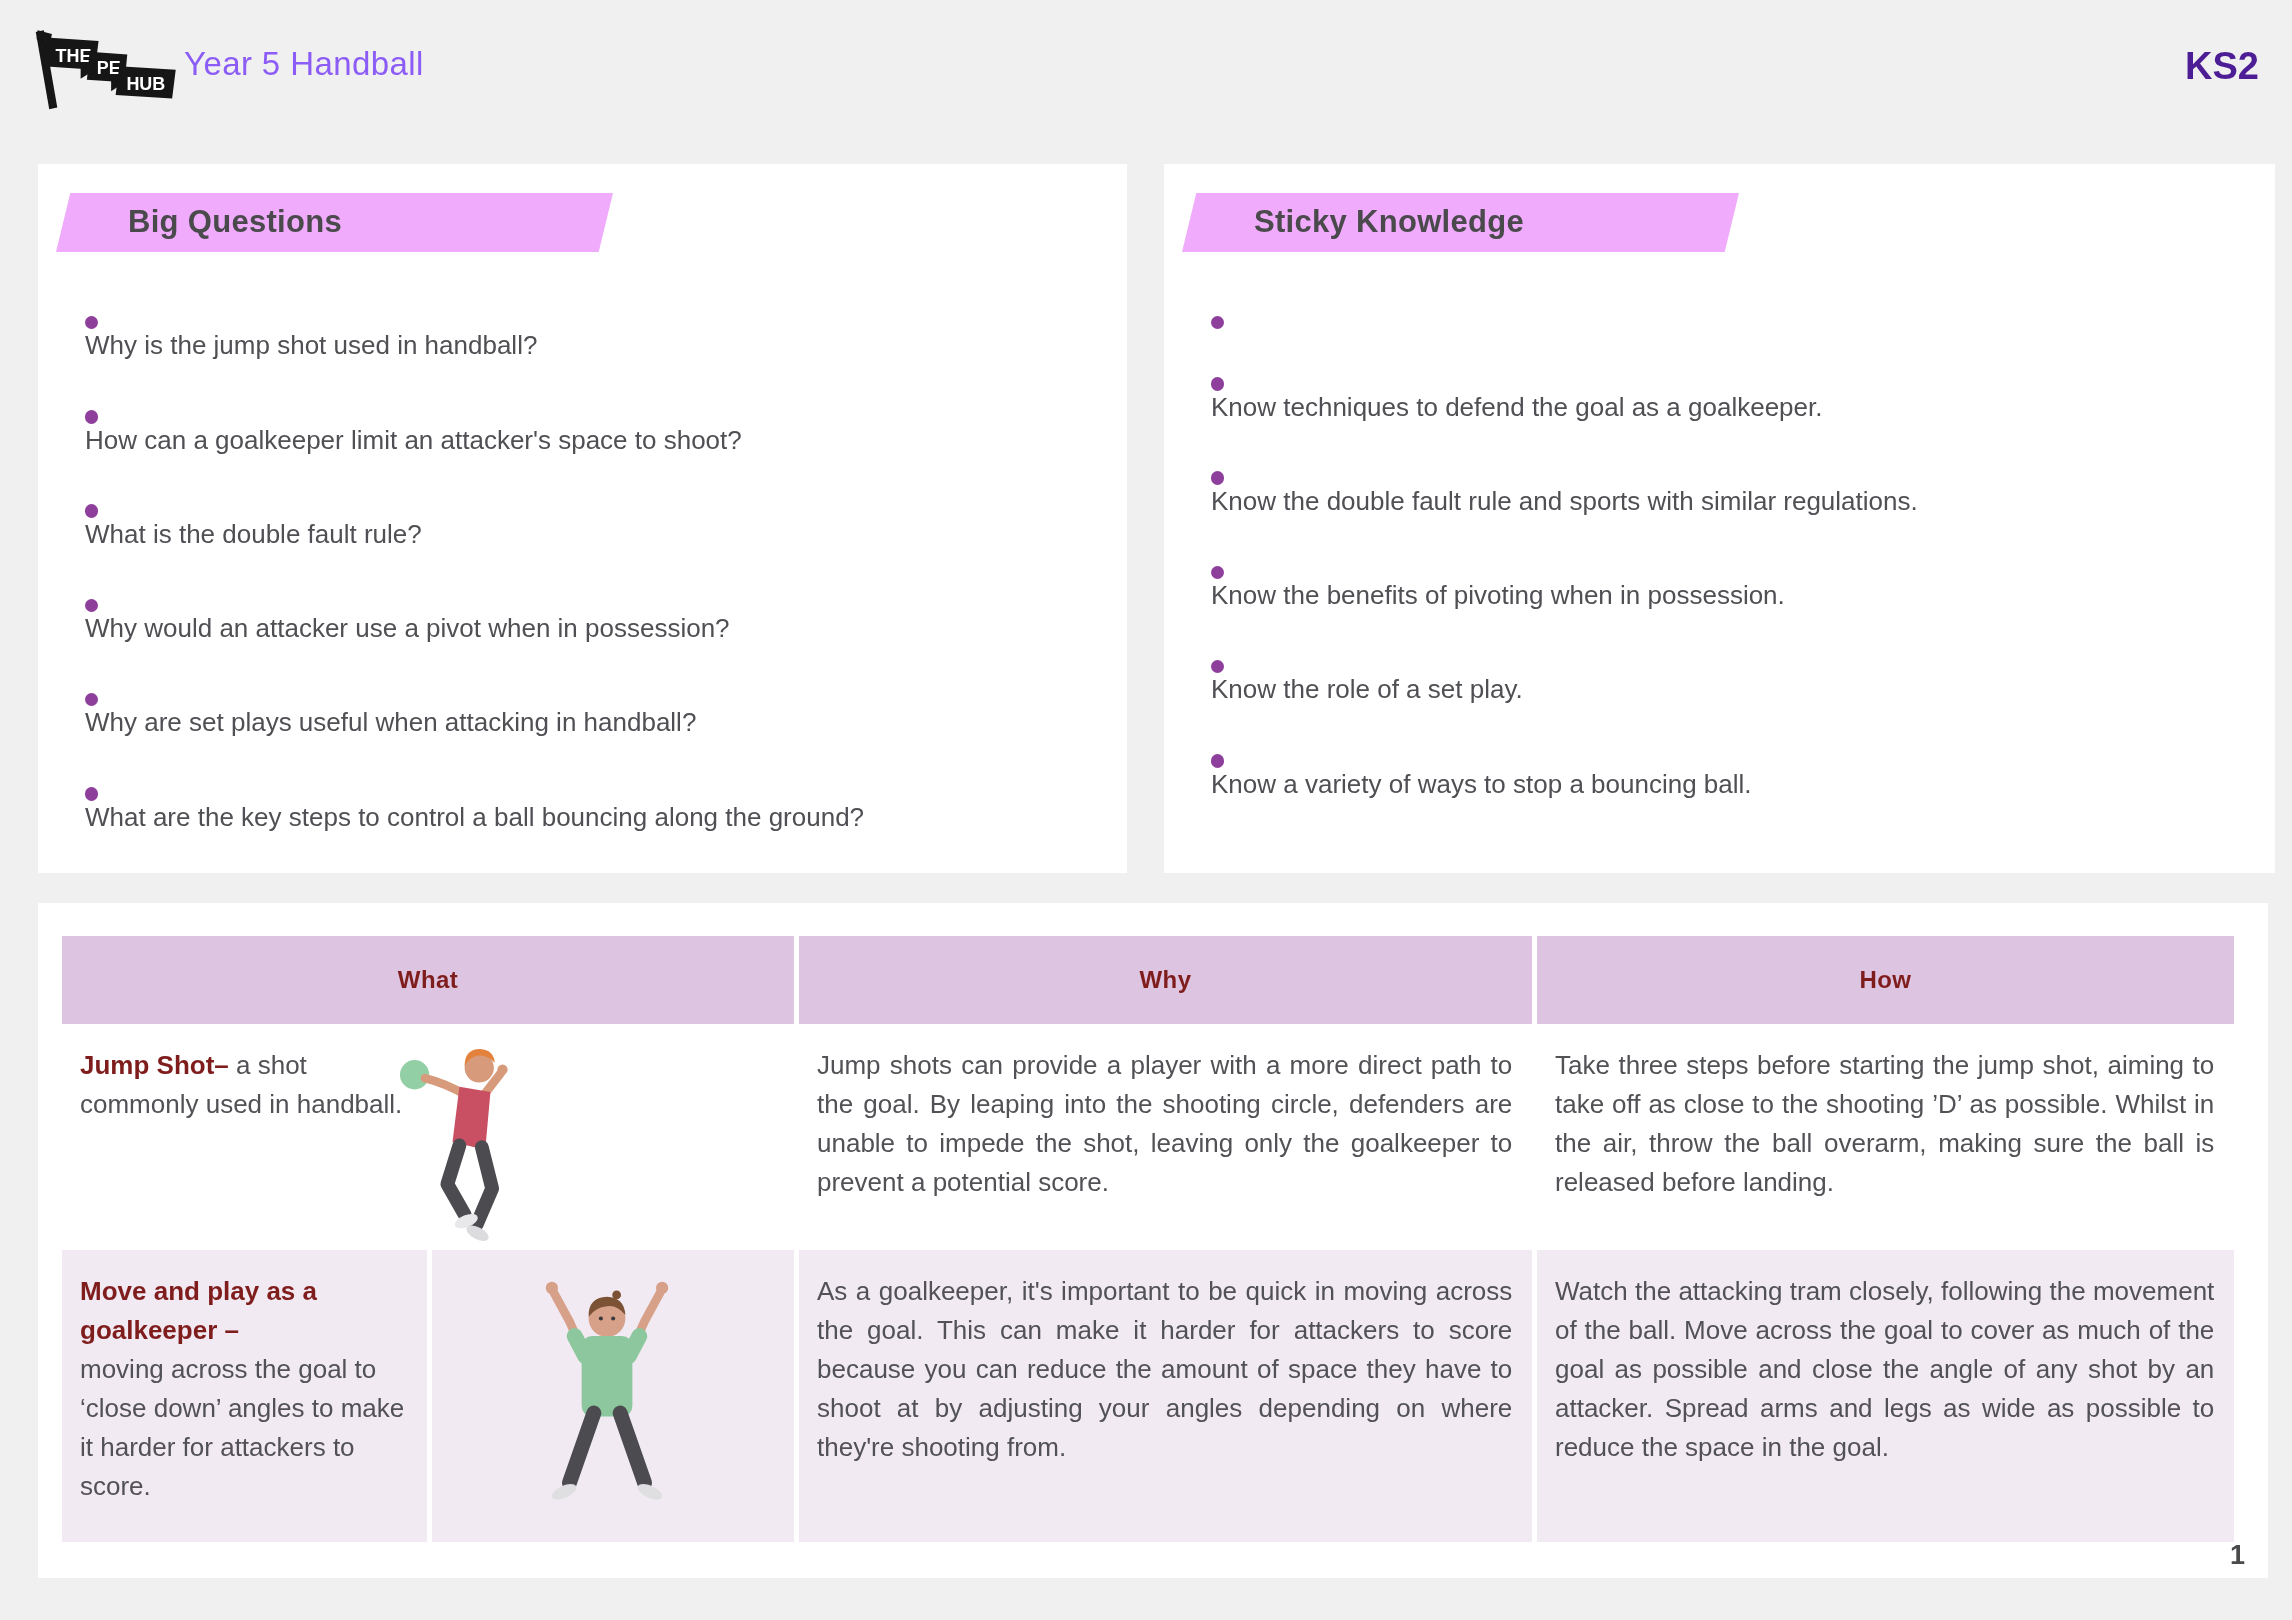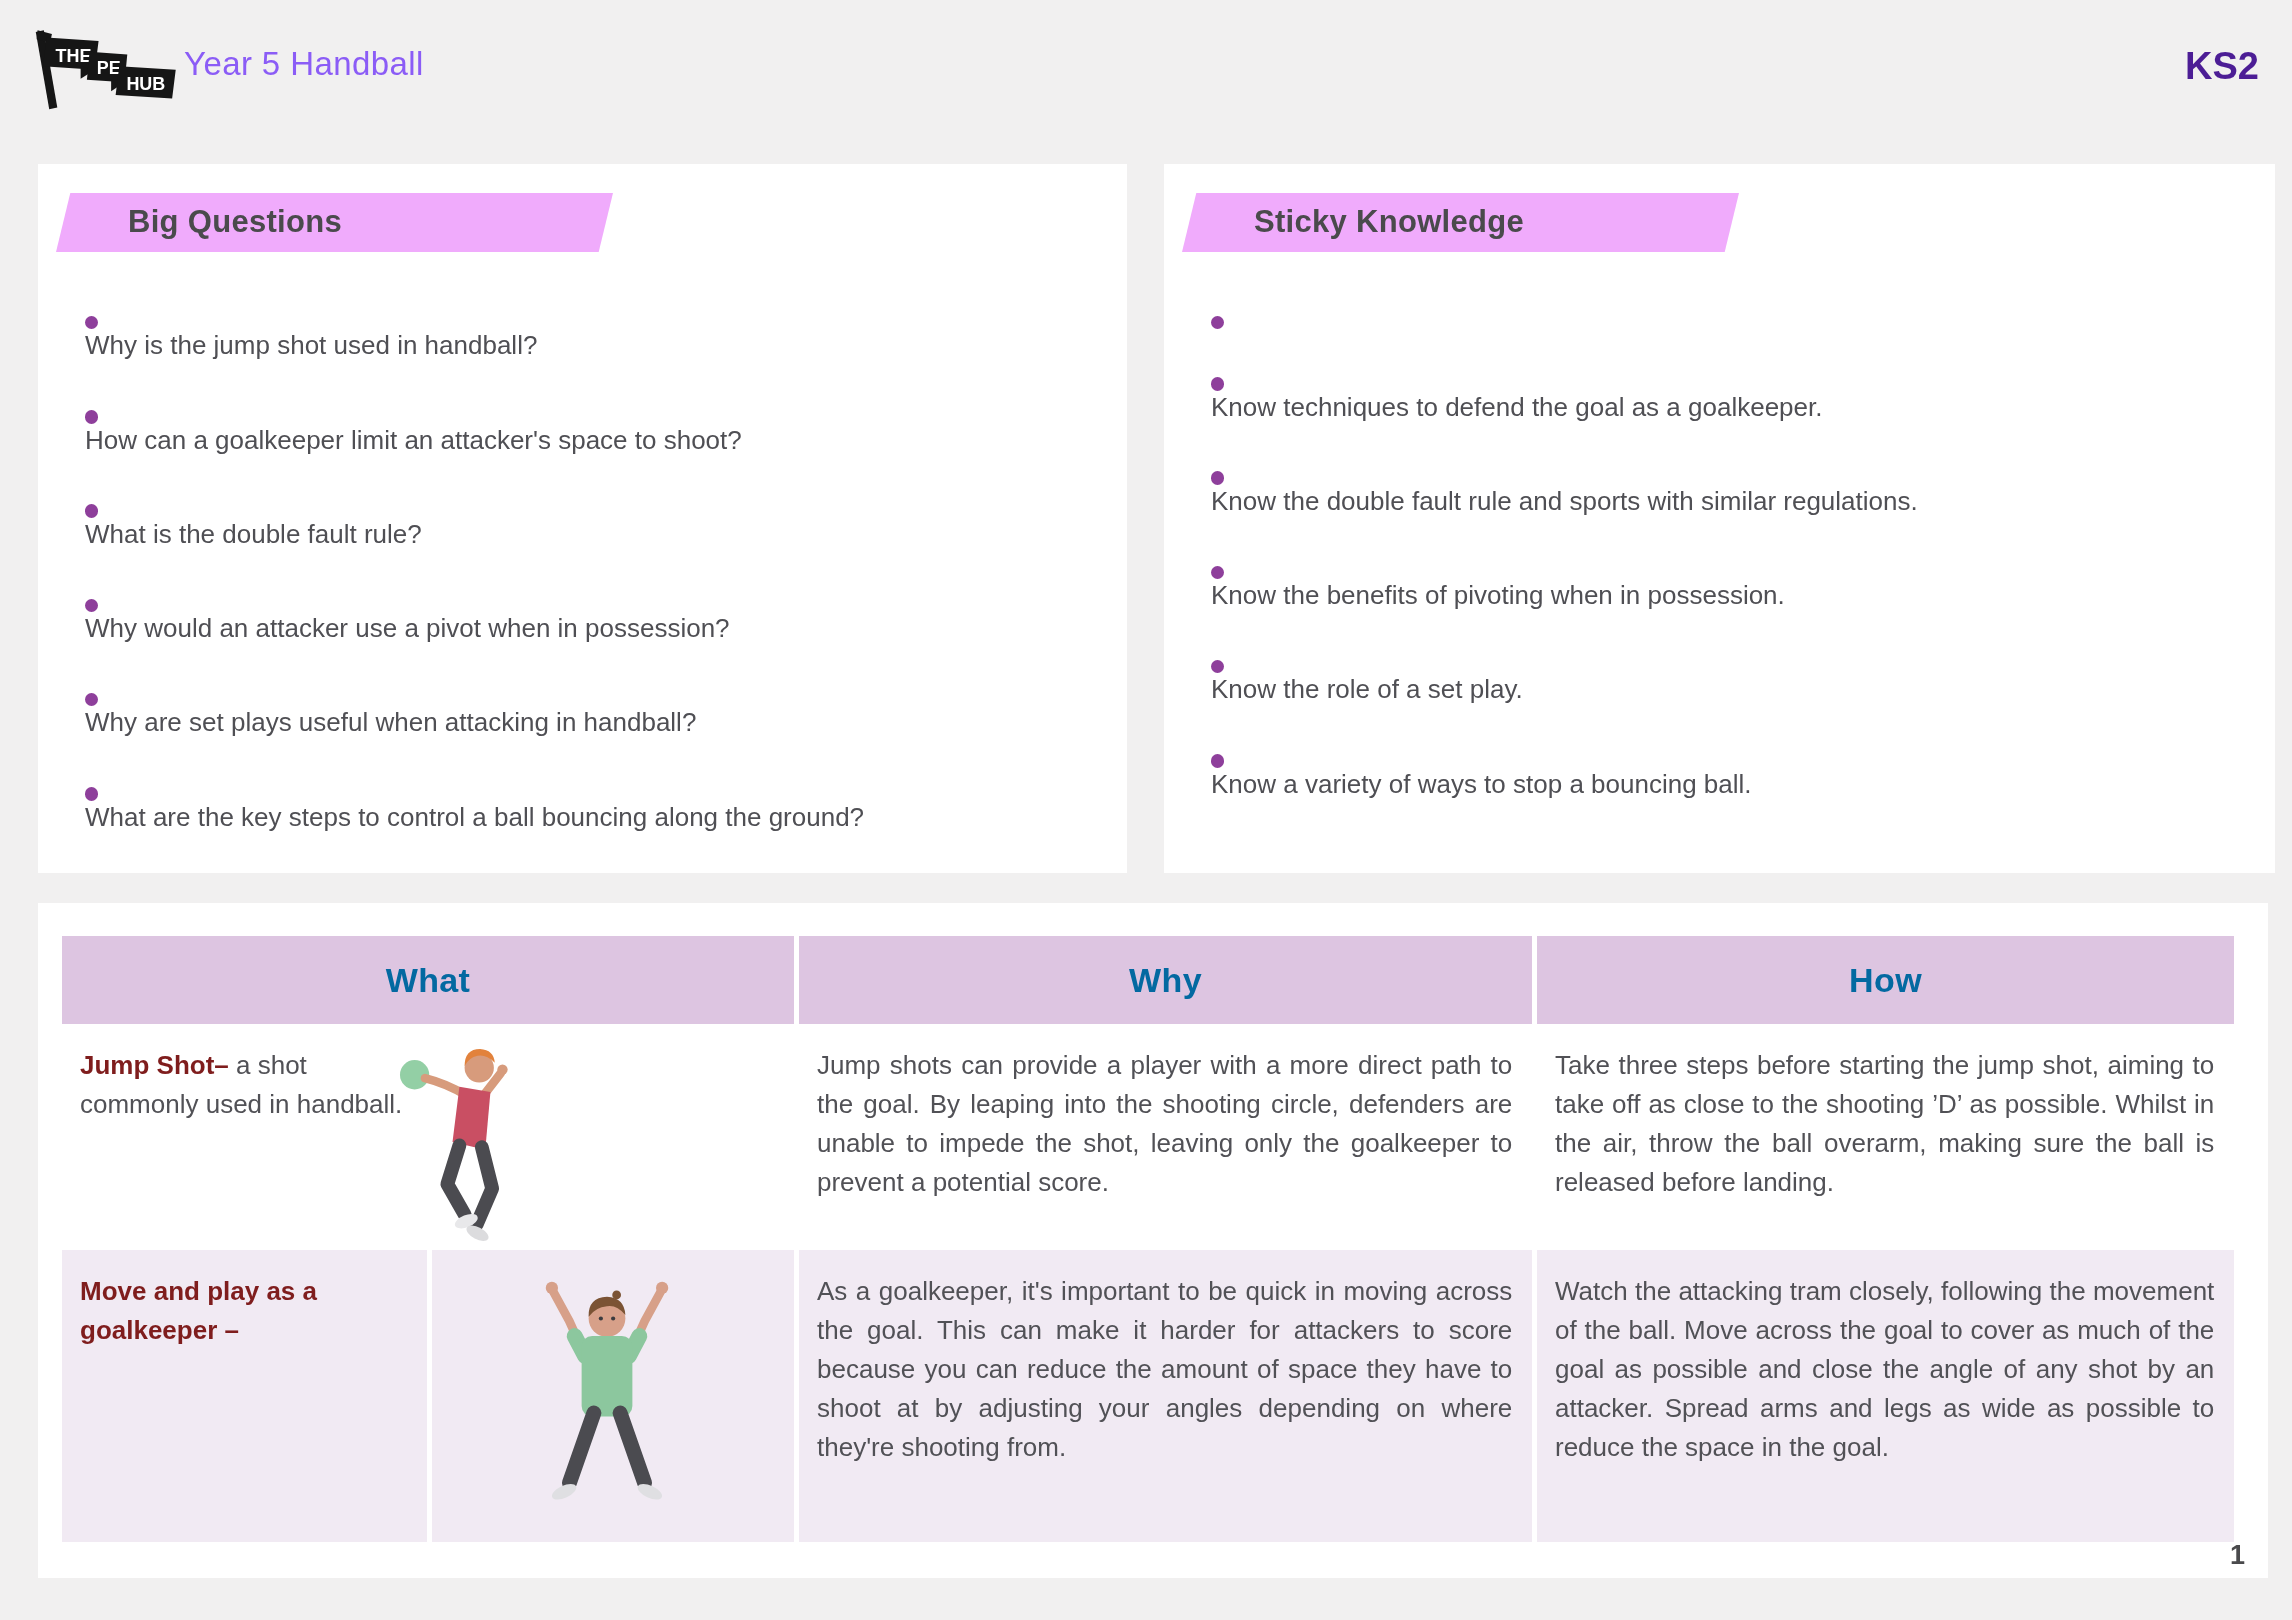--- a/index.html
+++ b/index.html
@@ -43,21 +43,21 @@
   .bullet-dot {
     flex:none; width:13.4px; height:13.4px; border-radius:50%;
     background:#8e3f9b; margin:9.9px 20.6px 0 0;
   }
   .bullet-text { font-size:26px; line-height:33px; color:#4f4f54; }
 
   
   .tbl-card { left:38px; top:903px; width:2230px; height:675px; }
   .cell { position:absolute; }
   .hdr { top:33px; height:88px; background:#ddc5e1; text-align:center; }
-  .hdr span { display:block; line-height:88px; font-size:34px; font-weight:800; color:#0369a1; letter-spacing:0.4px; }
+  .hdr span { display:block; line-height:88px; font-size:24px; font-weight:800; color:#7f1d1d; letter-spacing:0.4px; }
   .col-what { left:24px;  width:732px; }
   .col-why  { left:761px; width:733px; }
   .col-how  { left:1499px; width:697px; }
 
   .row1 { top:121px; height:226px; }
   .row2 { top:347px; height:292px; background:#f1eaf3; }
   .w2-text { left:24px;  width:365px; }
   .w2-img  { left:394px; width:362px; }
 
   .cell-pad { padding:21.5px 19.7px 0 18px; }
@@ -201,20 +201,21 @@
   <div class="cell row1 col-why cell-pad">
     <div class="body-text just">Jump shots can provide a player with a more direct path to the goal. By leaping into the shooting circle, defenders are unable to impede the shot, leaving only the goalkeeper to prevent a potential score.</div>
   </div>
   <div class="cell row1 col-how cell-pad">
     <div class="body-text just">Take three steps before starting the jump shot, aiming to take off as close to the shooting ’D’ as possible. Whilst in the air, throw the ball overarm,  making sure the ball is released before landing.</div>
   </div>
 
   <div class="cell row2 w2-text cell-pad">
     <div class="body-text">
       <span class="term">Move and play as a goalkeeper –</span><br>
+      <span>moving across the goal to ‘close down’ angles to make it harder for attackers to score.</span>
     </div>
   </div>
   <div class="cell row2 w2-img">
     <svg class="keeper-svg" width="170" height="245" viewBox="0 0 190 280">
       <path d="M70,95 L52,55 L34,22" stroke="#d7a089" stroke-width="10" fill="none" stroke-linecap="round"></path>
       <path d="M120,95 L138,55 L156,22" stroke="#d7a089" stroke-width="10" fill="none" stroke-linecap="round"></path>
       <circle cx="32" cy="17" r="7" fill="#d7a089"></circle>
       <circle cx="158" cy="17" r="7" fill="#d7a089"></circle>
       <path d="M70,95 L58,72" stroke="#8cc79e" stroke-width="18" stroke-linecap="round"></path>
       <path d="M120,95 L132,72" stroke="#8cc79e" stroke-width="18" stroke-linecap="round"></path>

